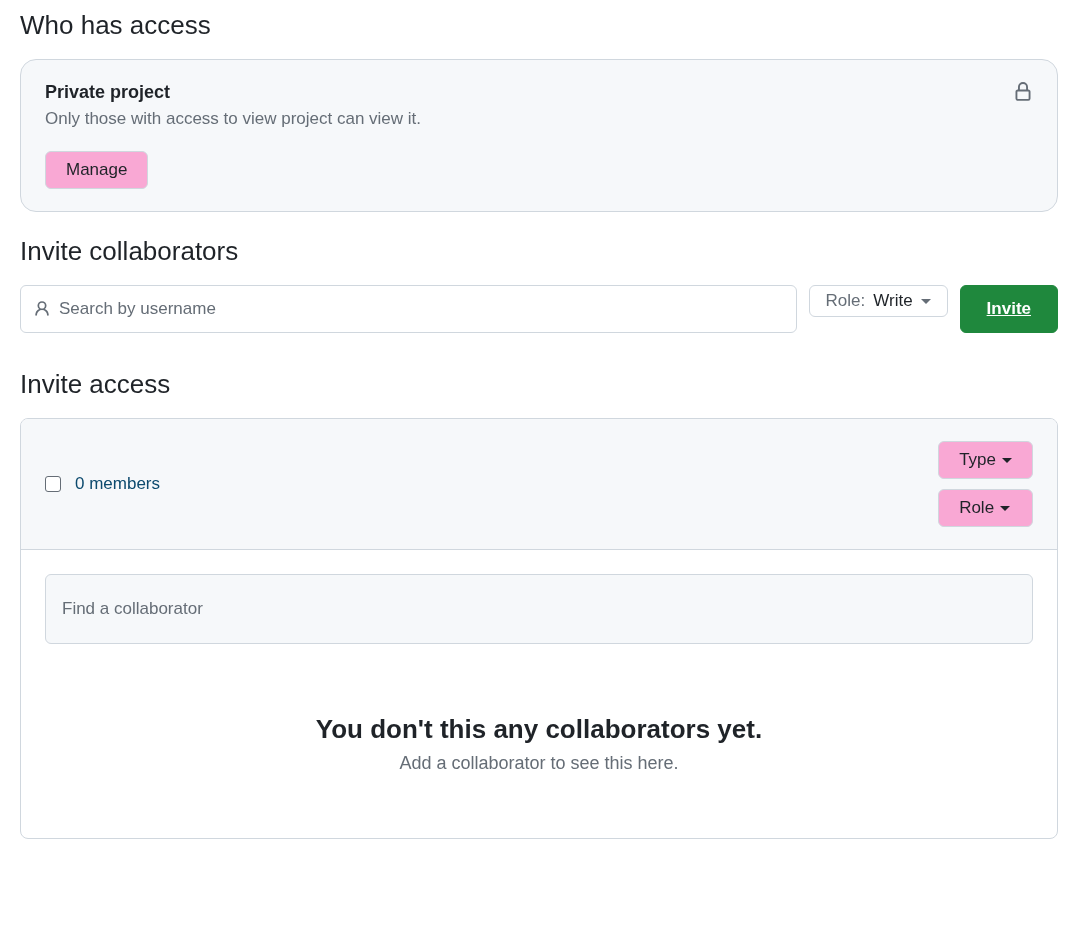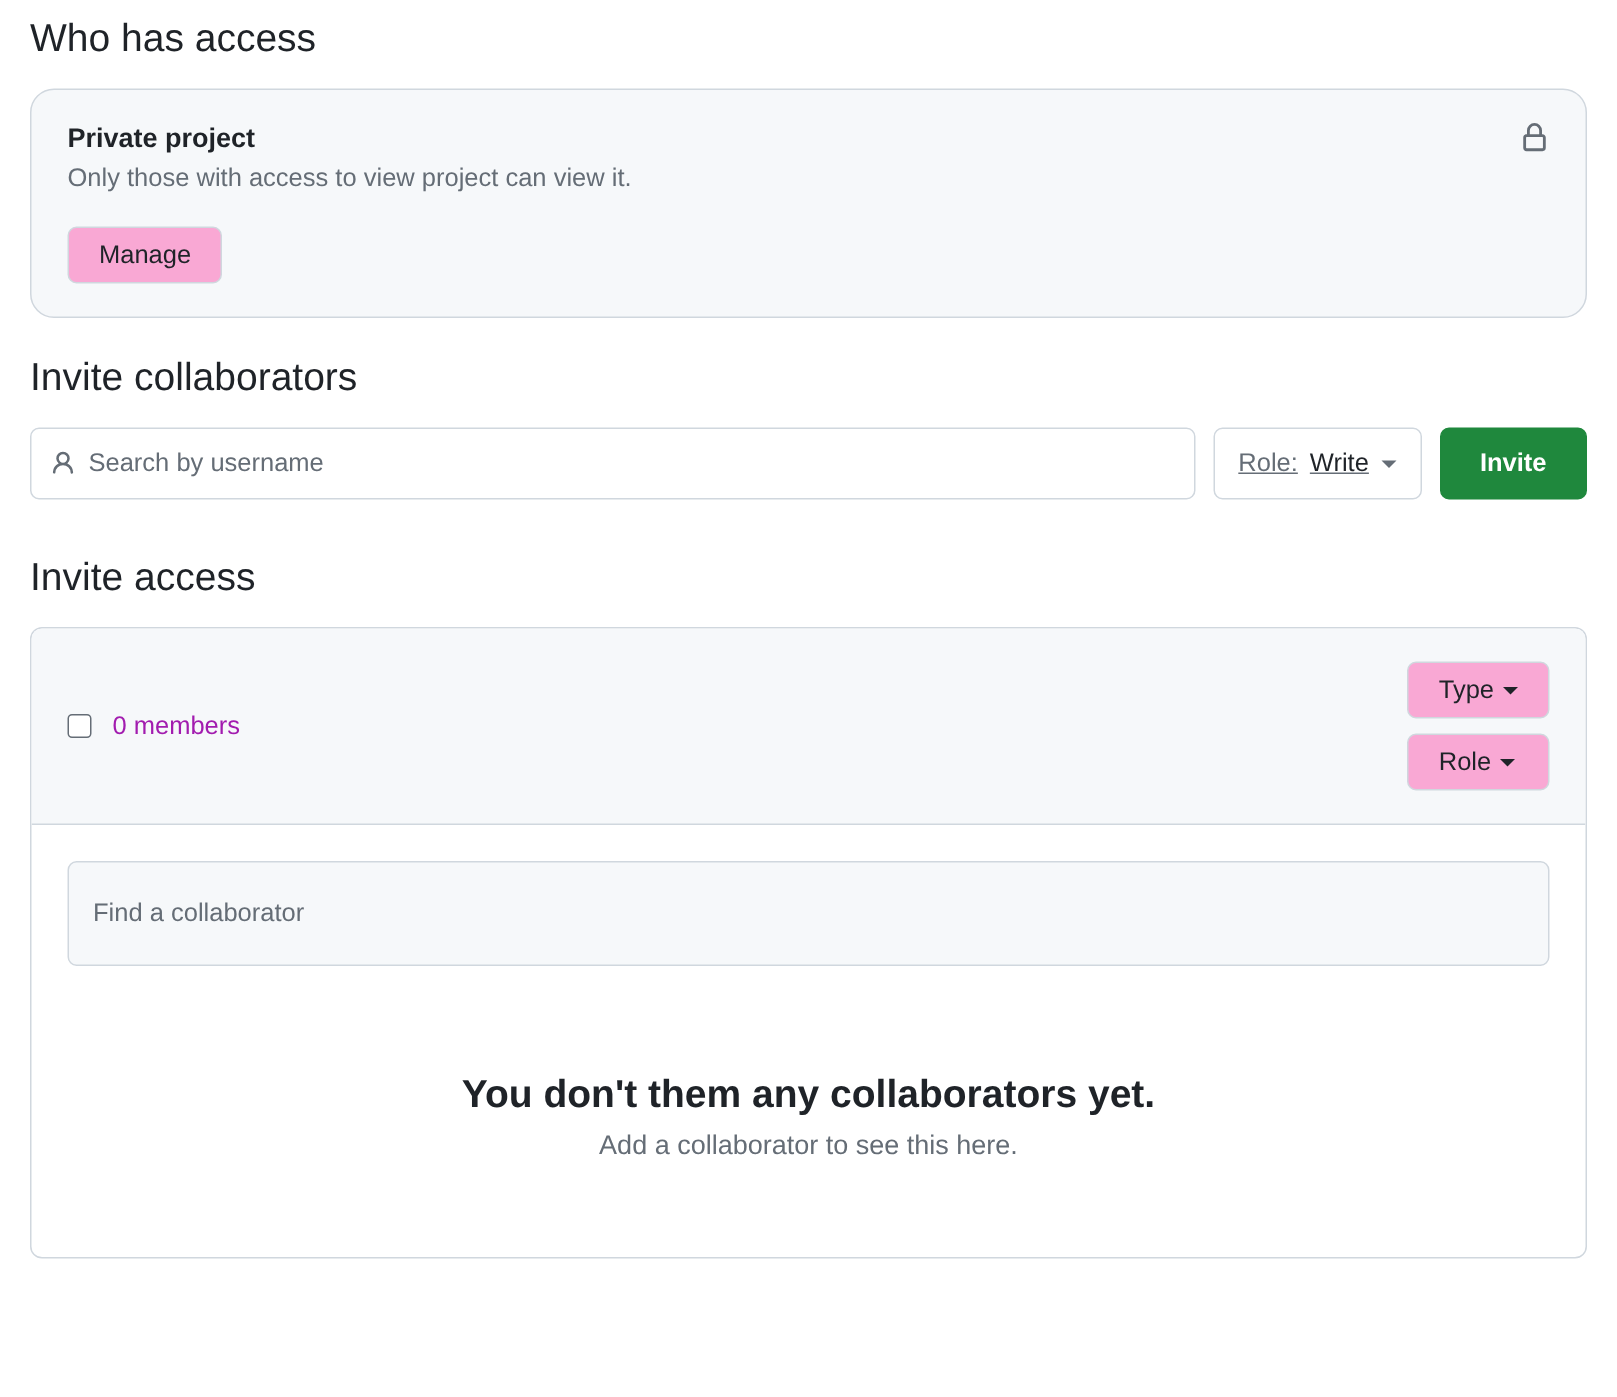--- a/index.html
+++ b/index.html
@@ -55,20 +55,21 @@
       color: #1f2328;
     }
     .btn-white {
       background: #f9a8d4;
     }
     .btn-primary {
       background: #1f883d;
       border-color: #1f883d;
       color: #ffffff;
       font-weight: 600;
+      text-decoration: underline;
     }
     .icon-lock {
       width: 20px;
       height: 20px;
       color: #656d76;
       flex-shrink: 0;
     }
     .invite-row {
       display: flex;
       gap: 12px;
@@ -102,26 +103,25 @@
       color: #656d76;
       flex-shrink: 0;
     }
     .role-select {
       display: inline-flex;
       align-items: center;
       gap: 8px;
       border: 1px solid #d0d7de;
       border-radius: 6px;
       padding: 0 16px;
-      height: 48px;
+      height: 32px;
       font-size: 17px;
       cursor: pointer;
       color: #656d76;
       background: #ffffff;
-      text-decoration: underline;
     }
     .role-select .strong {
       color: #1f2328;
       font-weight: 500;
     }
     .invite-btn {
       height: 48px;
       padding: 0 26px;
       font-size: 17px;
     }
@@ -154,21 +154,21 @@
     .checkbox {
       width: 16px;
       height: 16px;
       border: 1.5px solid #656d76;
       border-radius: 3px;
       cursor: pointer;
       background: #ffffff;
     }
     .members-count {
       font-size: 17px;
-      color: #a21caf;
+      color: #0c4a6e;
     }
     .panel-header-right {
       display: flex;
       gap: 10px;
       flex-direction: column;
     }
     .panel-body {
       padding: 24px;
     }
     .find-input {
@@ -253,17 +253,17 @@
       </button>
       <button class="btn btn-white">
         <span>Role</span>
         <span class="caret"></span>
       </button>
     </div>
   </div>
   <div class="panel-body">
     <input class="find-input" type="text" placeholder="Find a collaborator" style="">
     <div class="empty">
-      <p class="empty-title">You don't them any collaborators yet.</p>
+      <p class="empty-title">You don't this any collaborators yet.</p>
       <p class="empty-desc">Add a collaborator to see this here.</p>
     </div>
   </div>
 </div>
 
 </body></html>

